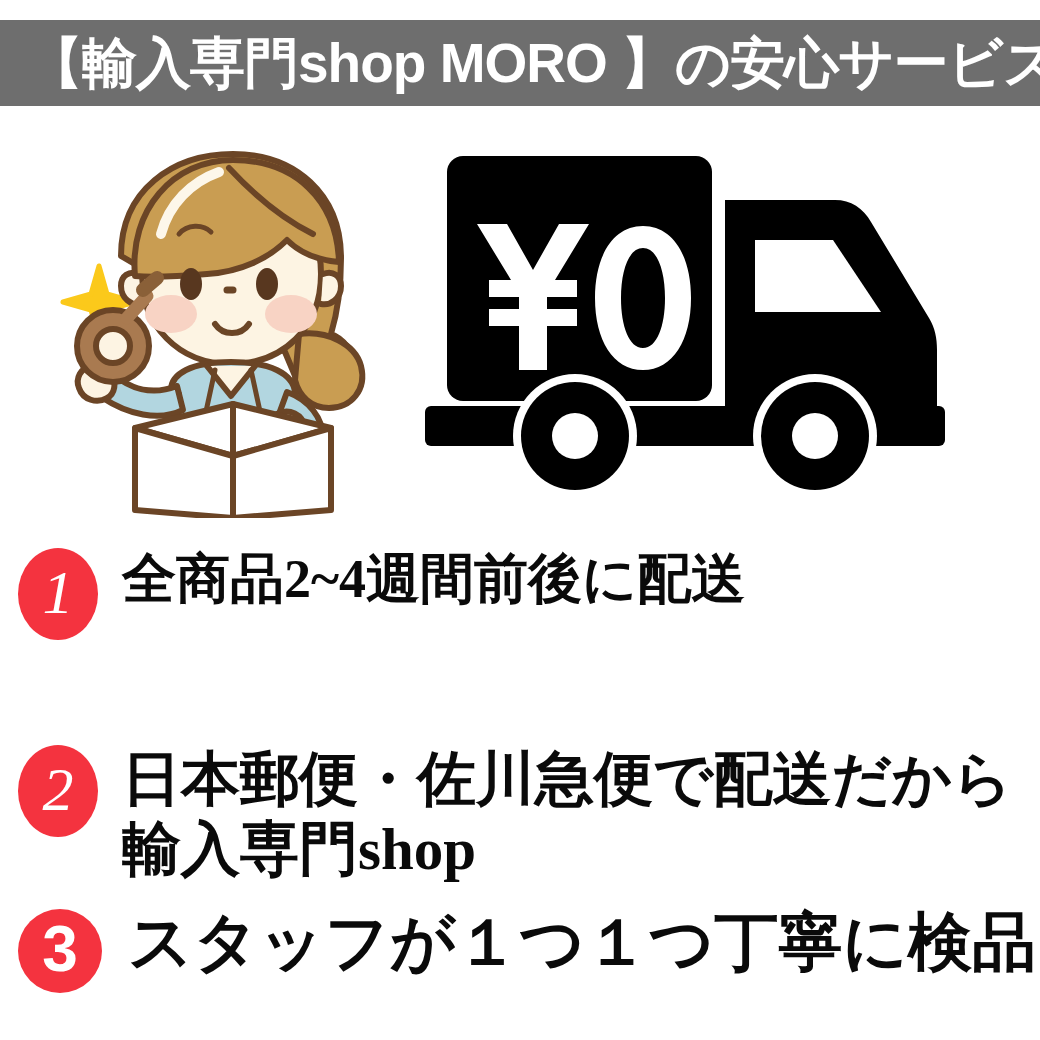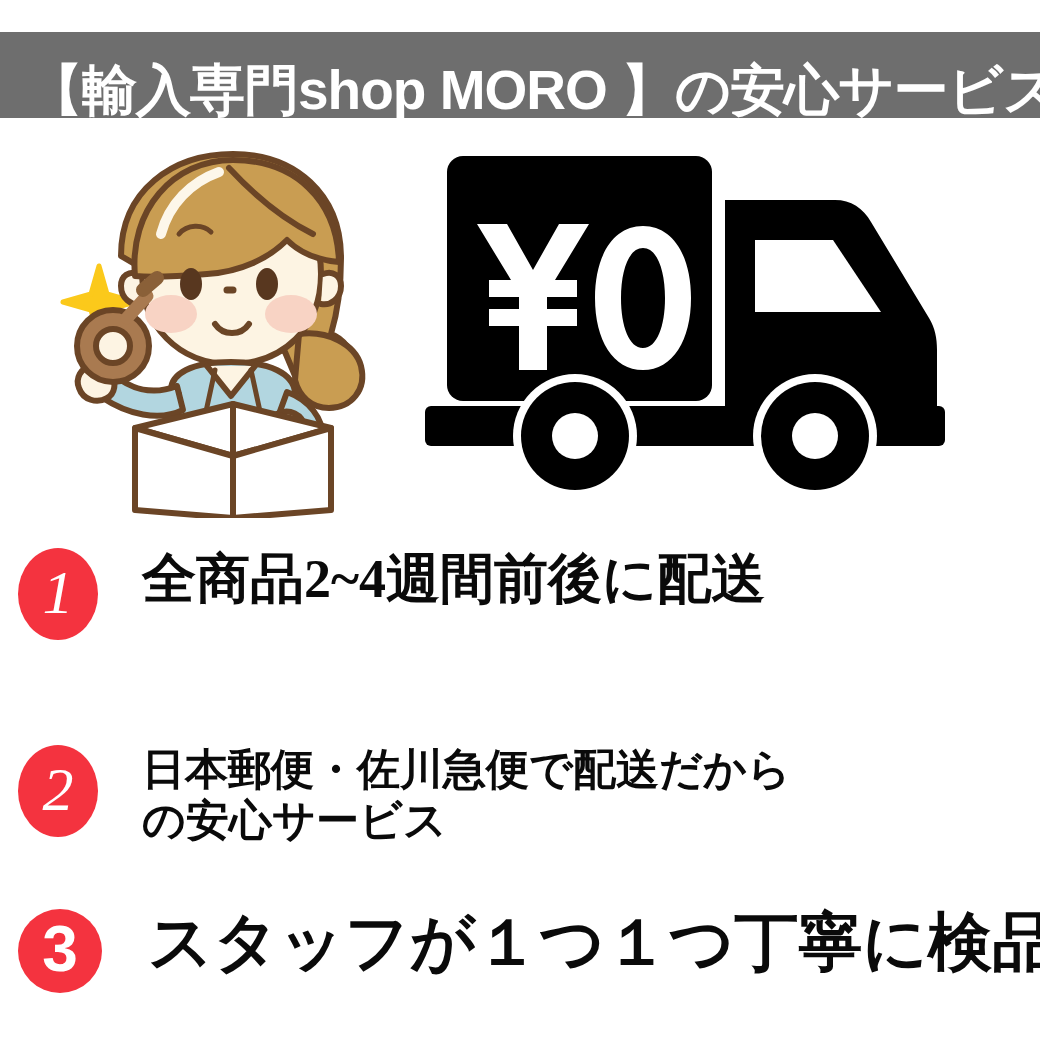--- a/index.html
+++ b/index.html
@@ -19,24 +19,23 @@
 
   
   .header-banner {
     position: absolute;
     left: 0;
     top: 20px;
     width: 1040px;
     height: 86px;
     background: #6e6e6e;
     display: flex;
-    align-items: flex-end;
+    align-items: center;
     box-sizing: border-box;
     padding-left: 28px;
-    margin-top: 12px;
   }
   .header-title {
     color: #ffffff;
     font-family: "Liberation Sans", "DejaVu Sans", sans-serif;
     font-weight: 700;
     font-size: 55px;
     line-height: 1;
     letter-spacing: -1px;
     white-space: nowrap;
   }
@@ -105,23 +104,23 @@
 
   .feature-text {
     flex: 1 1 auto;
     padding-left: 24px;
     color: #0a0a0a;
     font-family: "Liberation Serif", "DejaVu Serif", serif;
     font-weight: 700;
     font-size: 54px;
     line-height: 1.18;
   }
-  .feature-text .ln { display: block; white-space: nowrap; margin-left: 20px; }
+  .feature-text .ln { display: block; white-space: nowrap; }
   .f1 .feature-text .ln.indent { padding-left: 32px; }
-  .f2 .feature-text { font-size: 43px; }
+  .f2 .feature-text { font-size: 59px; }
   .f3 .feature-text { font-size: 64px; padding-left: 26px; }
   .f3 .badge { margin-top: 4px; }
 
   svg { display: block; }
 </style>
 </head>
 <body>
 
 <div id="page">
 
@@ -249,21 +248,21 @@
       <span class="ln">全商品2~4週間前後に配送</span>
     </div>
   </div>
 
   <div class="feature f2">
     <div class="badge badge-2">
       <span class="badge-num">2</span>
     </div>
     <div class="feature-text">
       <span class="ln">日本郵便・佐川急便で配送だから</span>
-      <span class="ln">の安心サービス</span>
+      <span class="ln">輸入専門shop</span>
     </div>
   </div>
 
   <div class="feature f3">
     <div class="badge badge-3">
       <span class="badge-num">3</span>
     </div>
     <div class="feature-text">
       <span class="ln">スタッフが１つ１つ丁寧に検品</span>
     </div>

